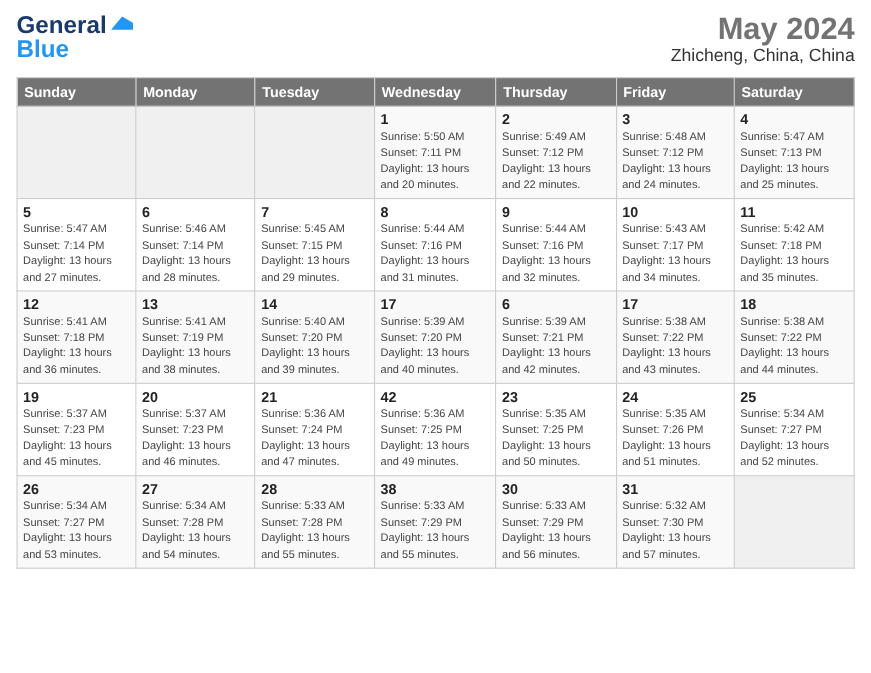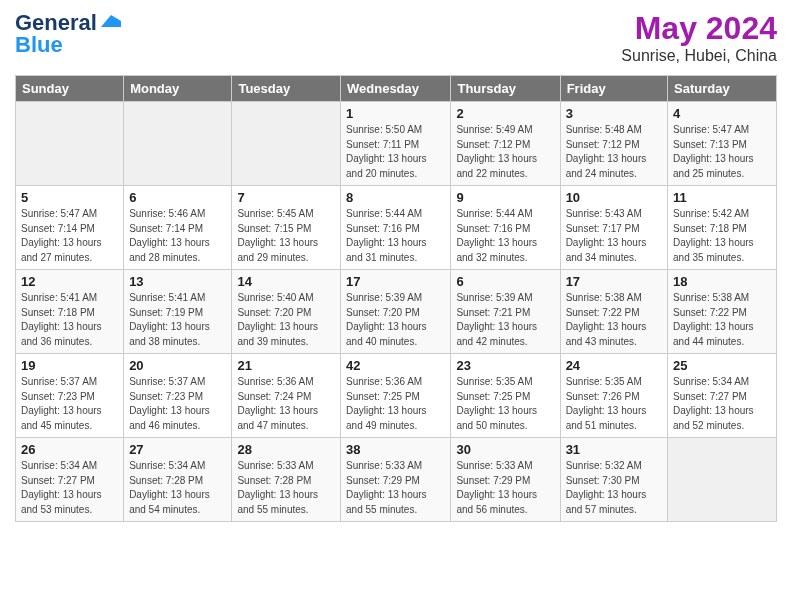--- a/index.html
+++ b/index.html
@@ -21,23 +21,23 @@
     }
     .logo {
       display: flex;
       flex-direction: column;
       align-items: flex-start;
     }
     .title-section {
       text-align: right;
     }
     .month-title {
-      font-size: 32px;
+      font-size: 28px;
       font-weight: bold;
-      color: #a21caf;
+      color: #737373;
     }
     .location-title {
       font-size: 16px;
       color: #333;
     }
     .calendar {
       width: 100%;
       border-collapse: collapse;
     }
     .calendar th {
@@ -90,21 +90,21 @@
       <div style="display:flex;align-items:center;">
         <span style="font-size:22px;font-weight:bold;color:#1a3a6b;">General</span>
         <svg width="22" height="16" viewBox="0 0 22 16" style="margin-left:2px;margin-top:-4px;">
           <polygon points="2,14 12,2 22,8 22,14" fill="#2196F3"></polygon>
         </svg>
       </div>
       <span style="font-size:22px;font-weight:bold;color:#2196F3;margin-top:-4px;">Blue</span>
     </div>
     <div class="title-section">
       <div class="month-title">May 2024</div>
-      <div class="location-title">Sunrise, Hubei, China</div>
+      <div class="location-title">Zhicheng, China, China</div>
     </div>
   </div>
 
   <table class="calendar">
     <thead>
       <tr>
         <th>Sunday</th>
         <th>Monday</th>
         <th>Tuesday</th>
         <th>Wednesday</th>

